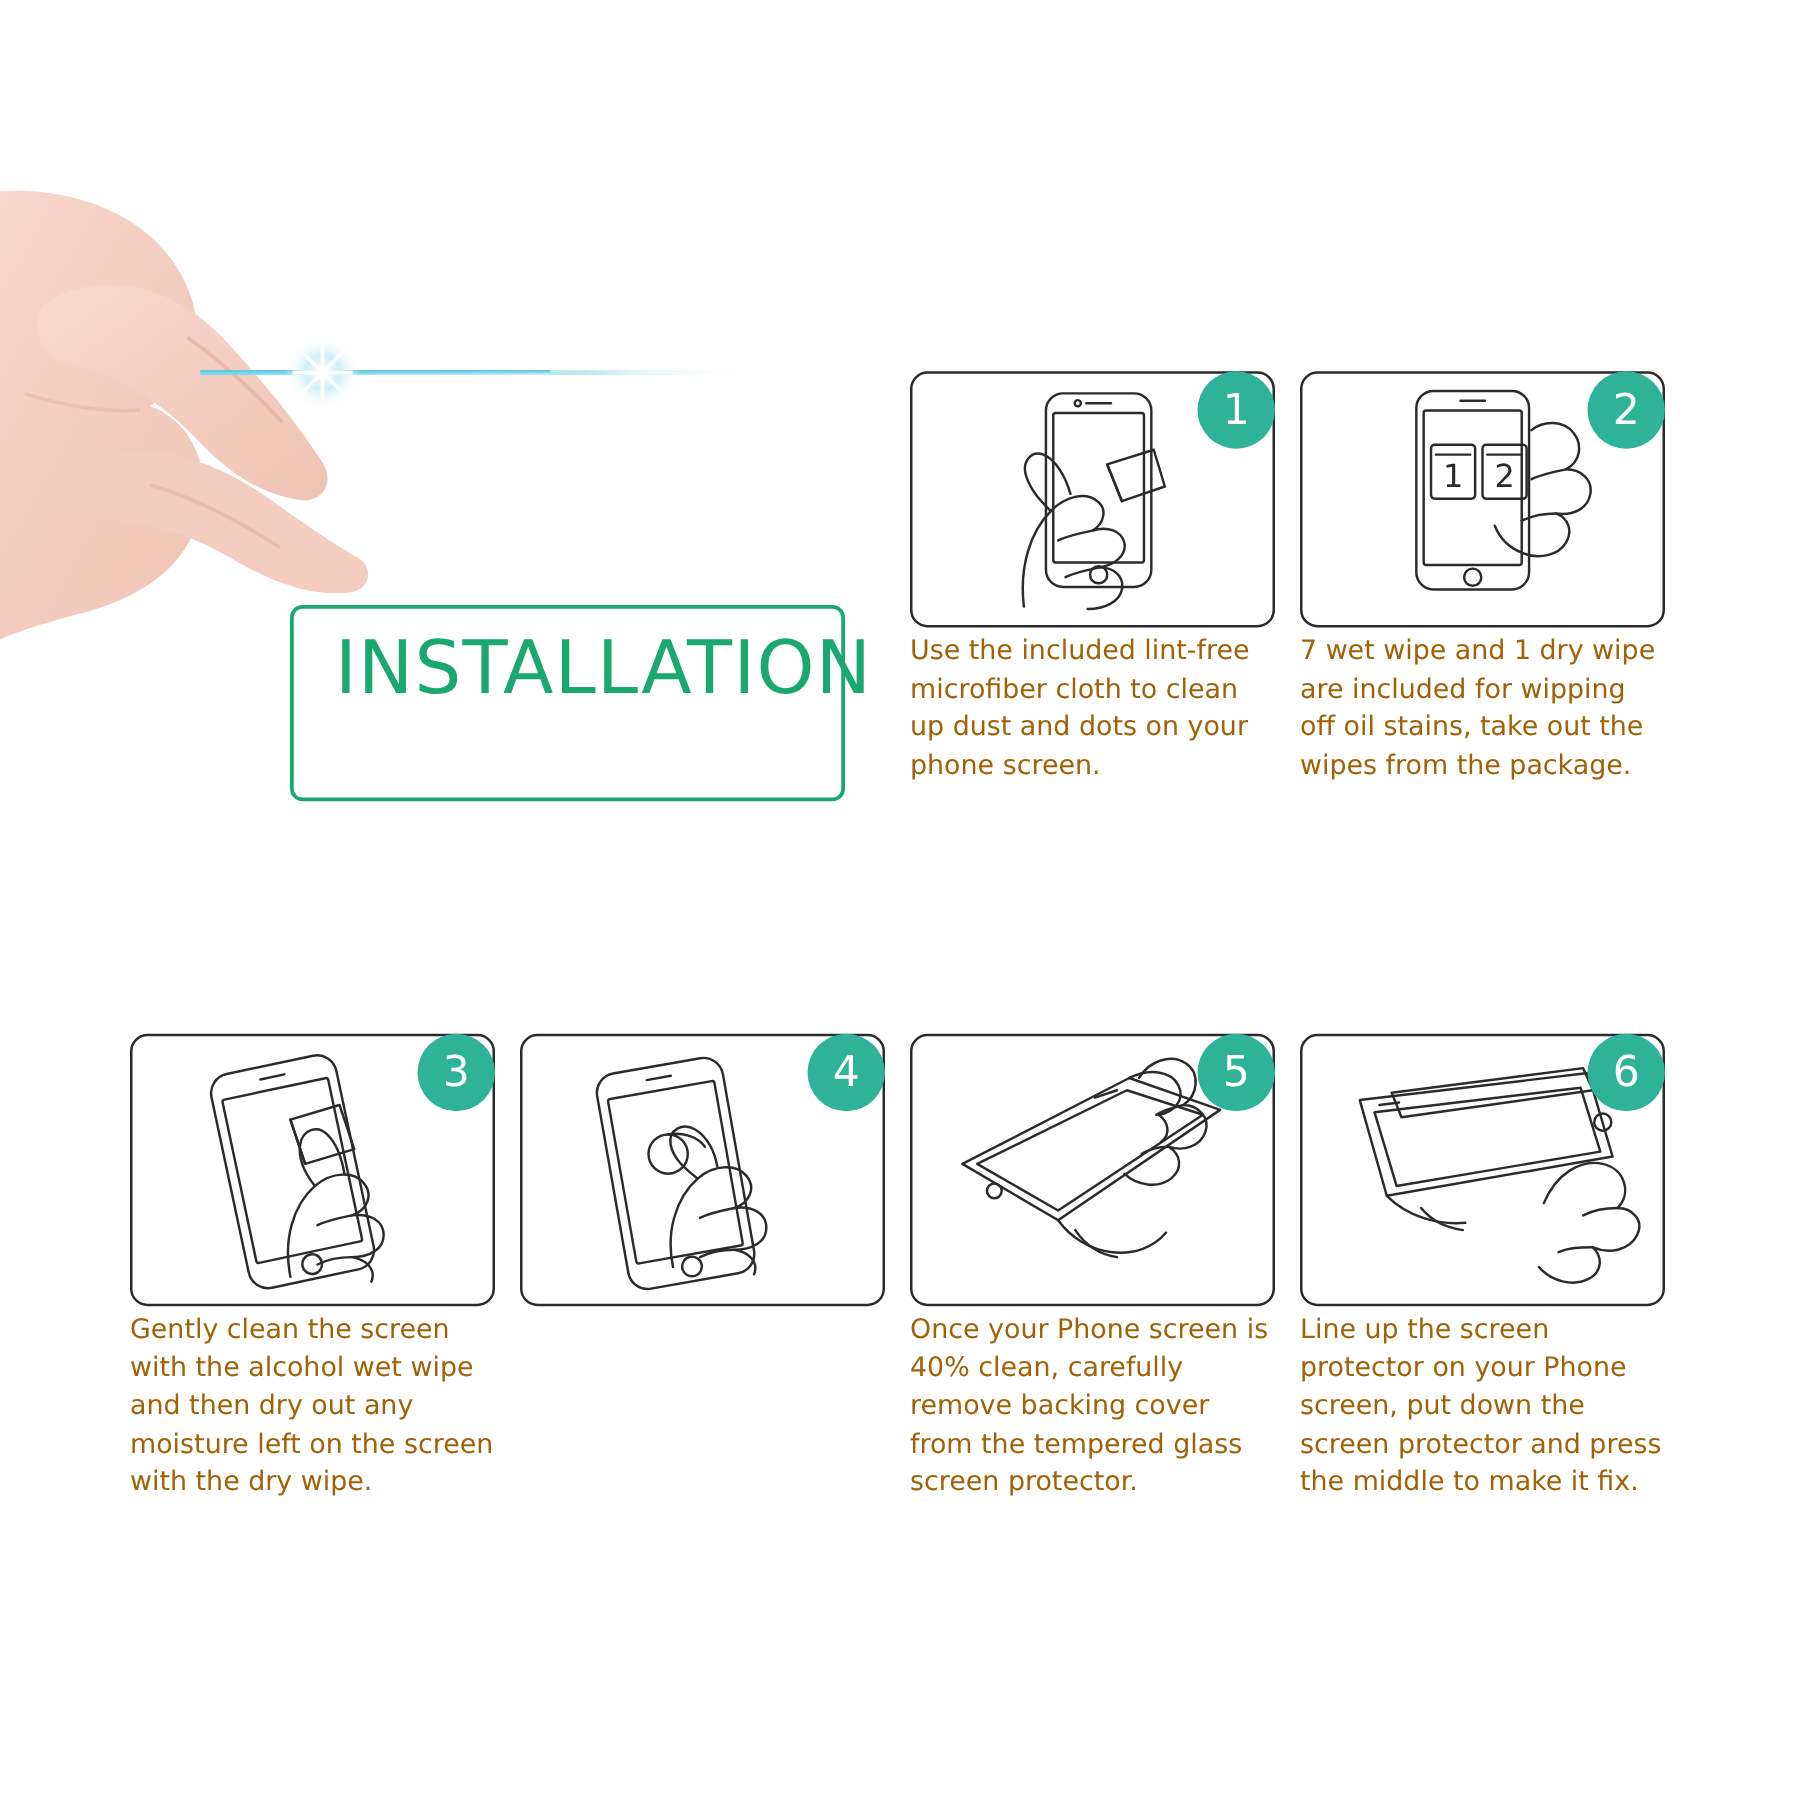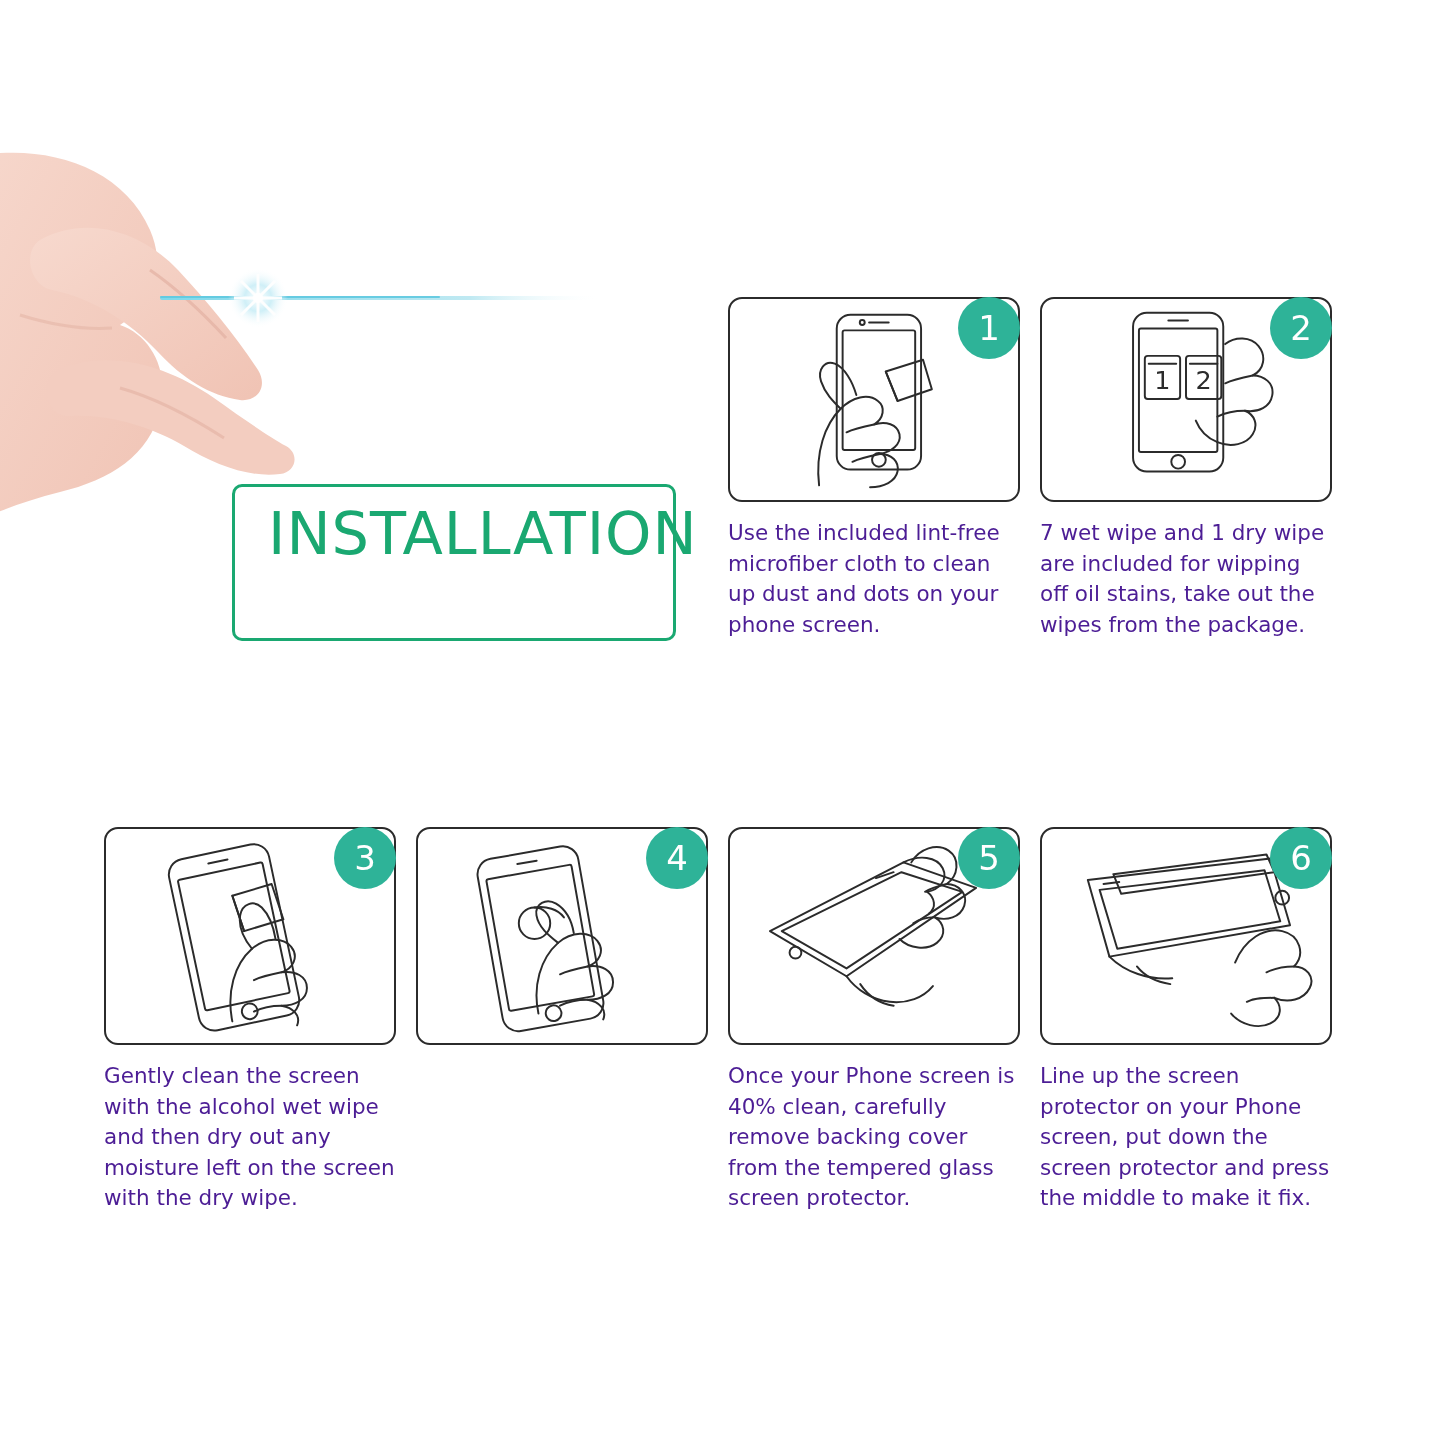--- a/index.html
+++ b/index.html
@@ -68,24 +68,24 @@
     height: 62px;
     border-radius: 50%;
     background: #2eb398;
     color: #ffffff;
     font-size: 34px;
     line-height: 62px;
     text-align: center;
     font-family: "DejaVu Sans", sans-serif;
   }
   .caption {
-    margin-top: 16px;
+    margin-top: 4px;
     font-size: 21.5px;
     line-height: 1.42;
-    color: #4c1d95;
+    color: #a16207;
     font-family: "DejaVu Sans", sans-serif;
   }
 
   
   #step-1 { left: 728px; top: 297px; width: 292px; }
   #step-1 .panel { width: 292px; height: 205px; }
   #step-2 { left: 1040px; top: 297px; width: 292px; }
   #step-2 .panel { width: 292px; height: 205px; }
 
   

